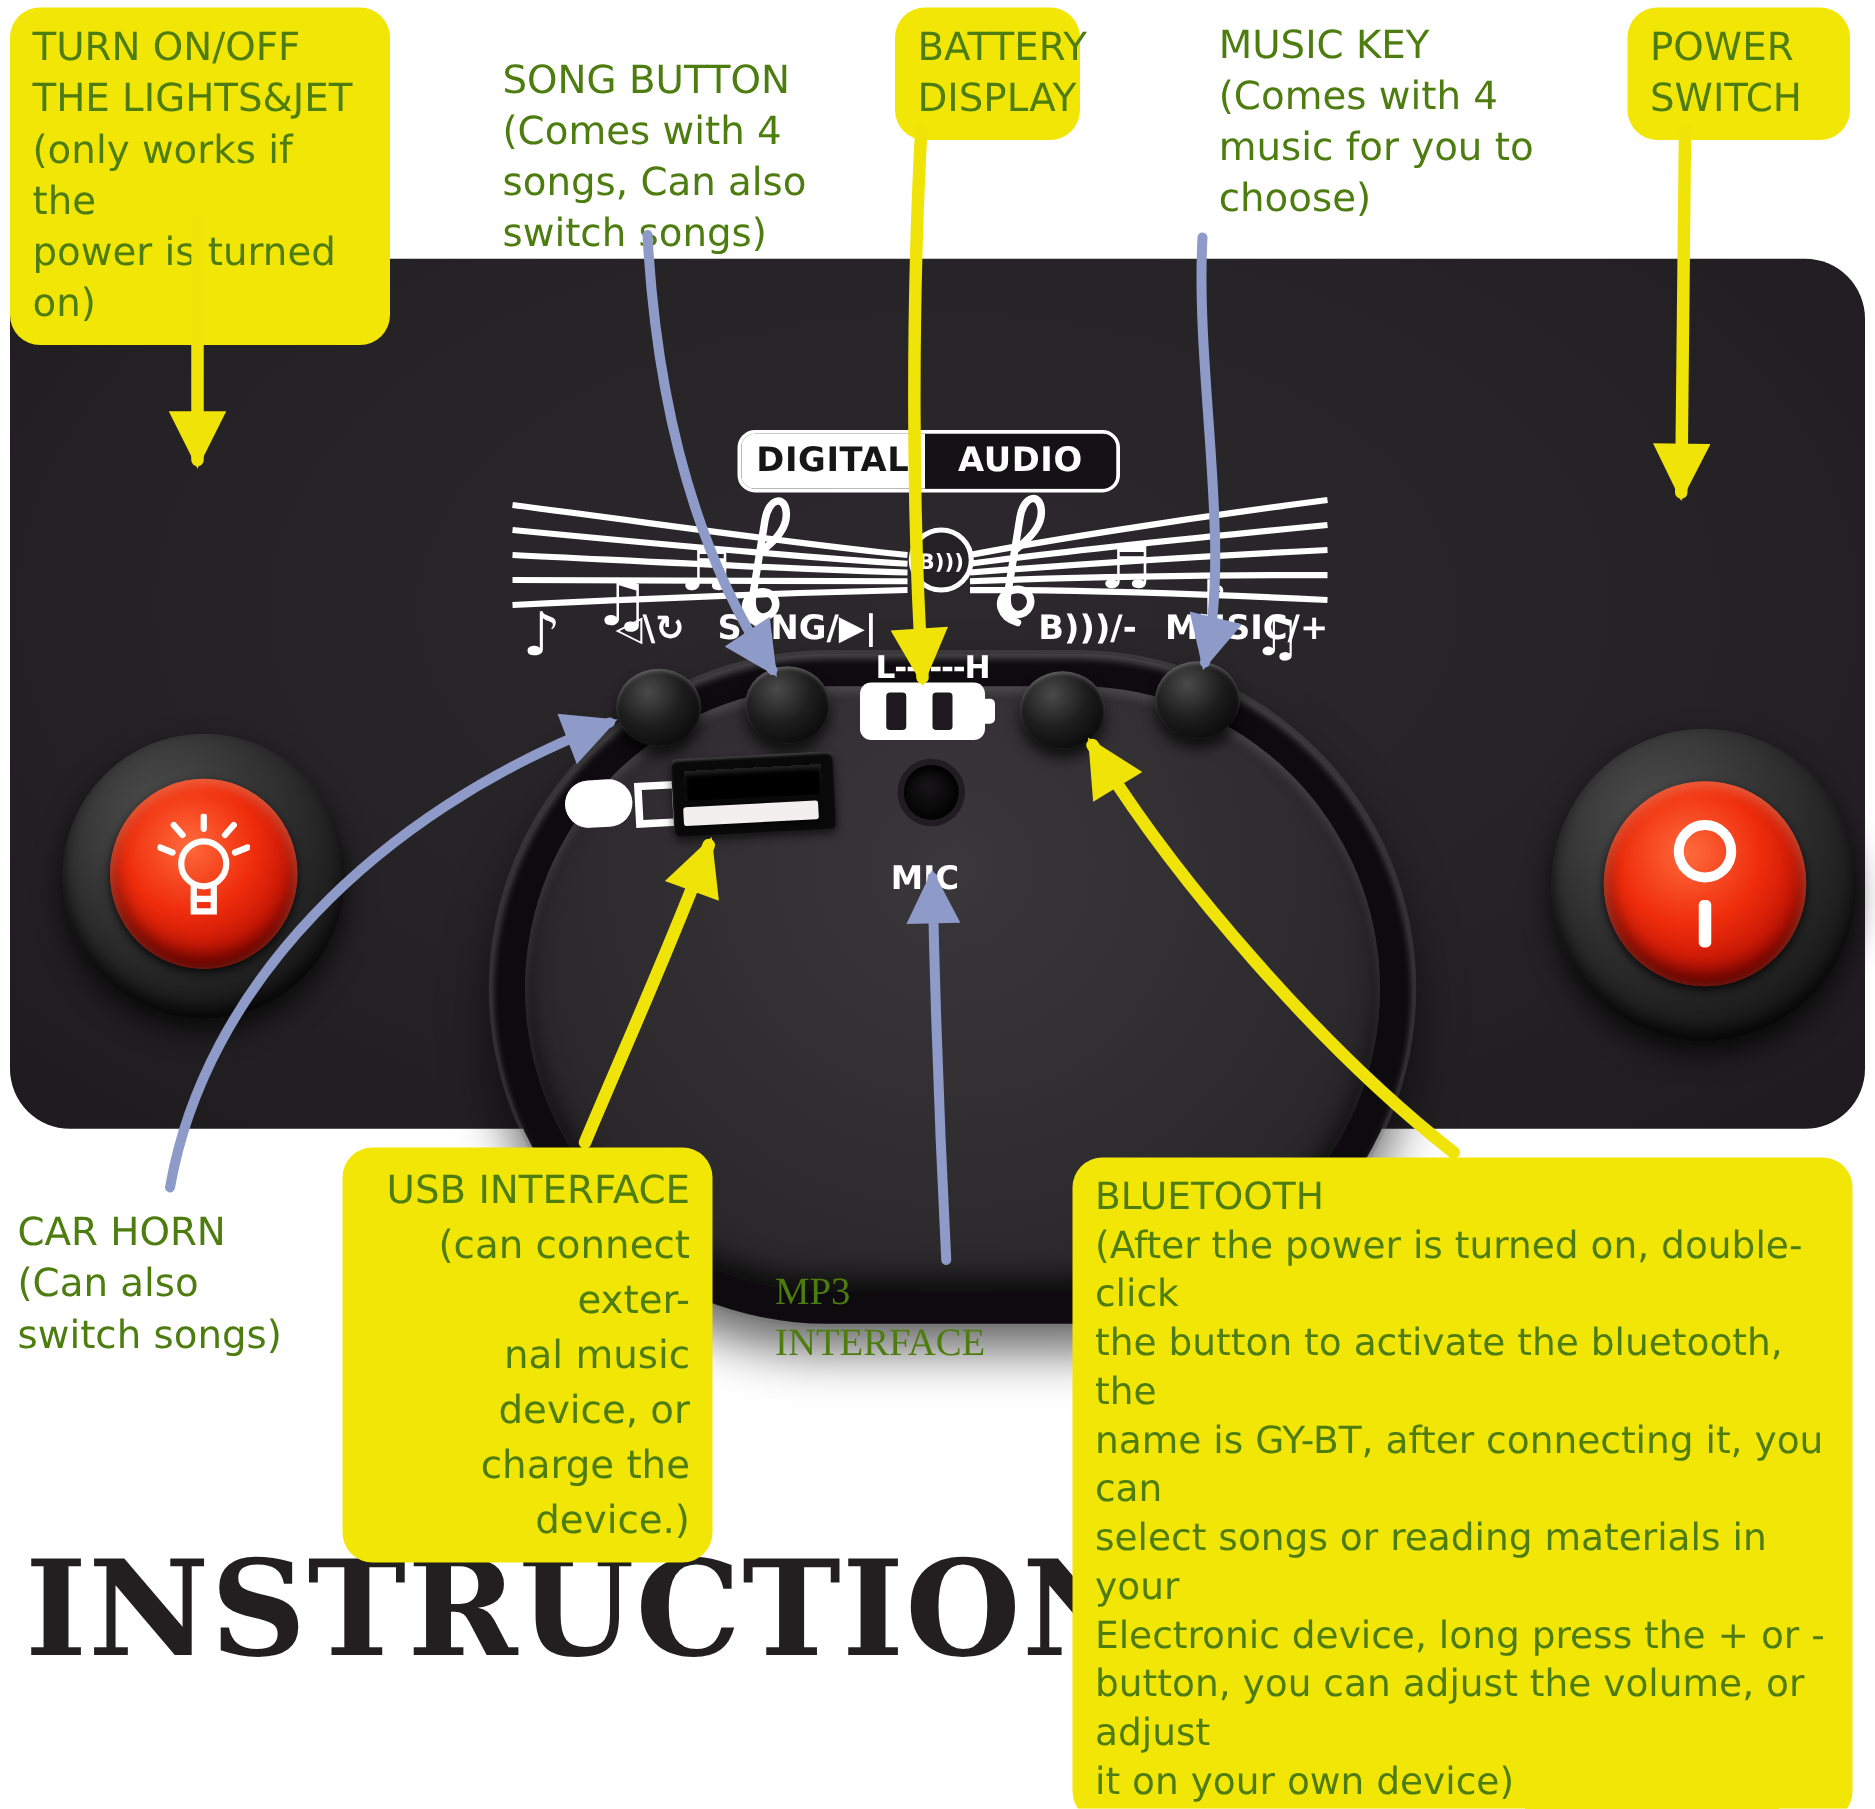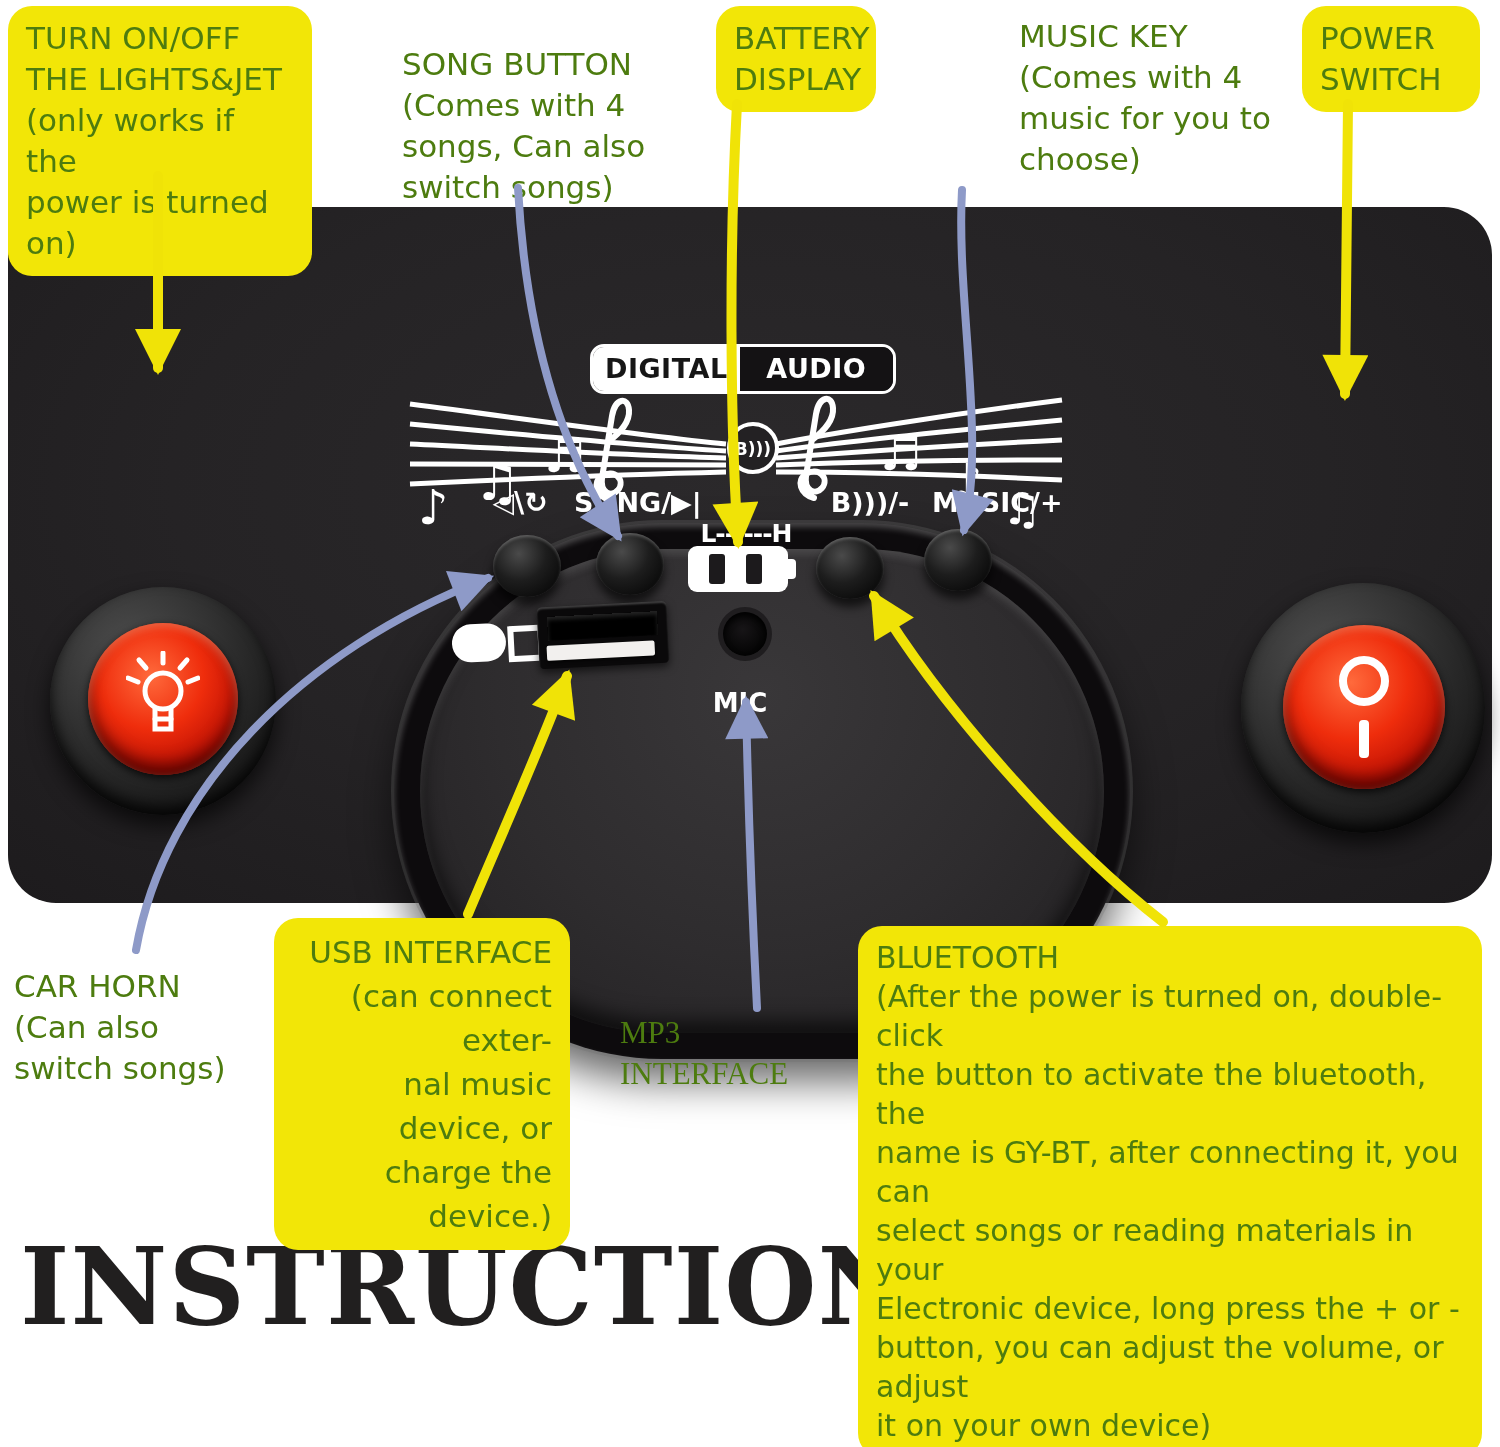--- a/index.html
+++ b/index.html
@@ -9,22 +9,22 @@
   }
   
   .callout{
     position:absolute;z-index:6;color:#4d7c0f;
     font-size:31px;line-height:41px;white-space:pre-line;
     box-sizing:border-box;letter-spacing:0px;
   }
   .callout.yellow{background:#f2e607;border-radius:24px;padding:12px 18px;}
   #co-lights{left:8px;top:6px;width:304px;}
   #co-song{left:402px;top:16px;margin-top:28px;}
-  #co-battery{left:716px;top:6px;width:160px;text-align:center;}
-  #co-music{left:975px;top:16px;margin-left:44px;}
+  #co-battery{left:716px;top:6px;width:148px;text-align:center;}
+  #co-music{left:975px;top:16px;}
   #co-power{left:1302px;top:6px;width:178px;}
   #co-carhorn{left:14px;top:966px;}
   #co-usb{left:274px;top:918px;width:296px;line-height:44px;text-align:right;}
   #co-mp3{left:620px;top:1012px;font-family:Liberation Serif, serif;}
   #co-bt{left:858px;top:926px;width:624px;font-size:30px;line-height:39px;}
   
   #panel{
     position:absolute;left:8px;top:207px;width:1484px;height:696px;
     border-radius:48px;z-index:1;
     background:radial-gradient(ellipse at 50% 40%, #2b292b 0%, #252325 55%, #1d1b1d 100%);

